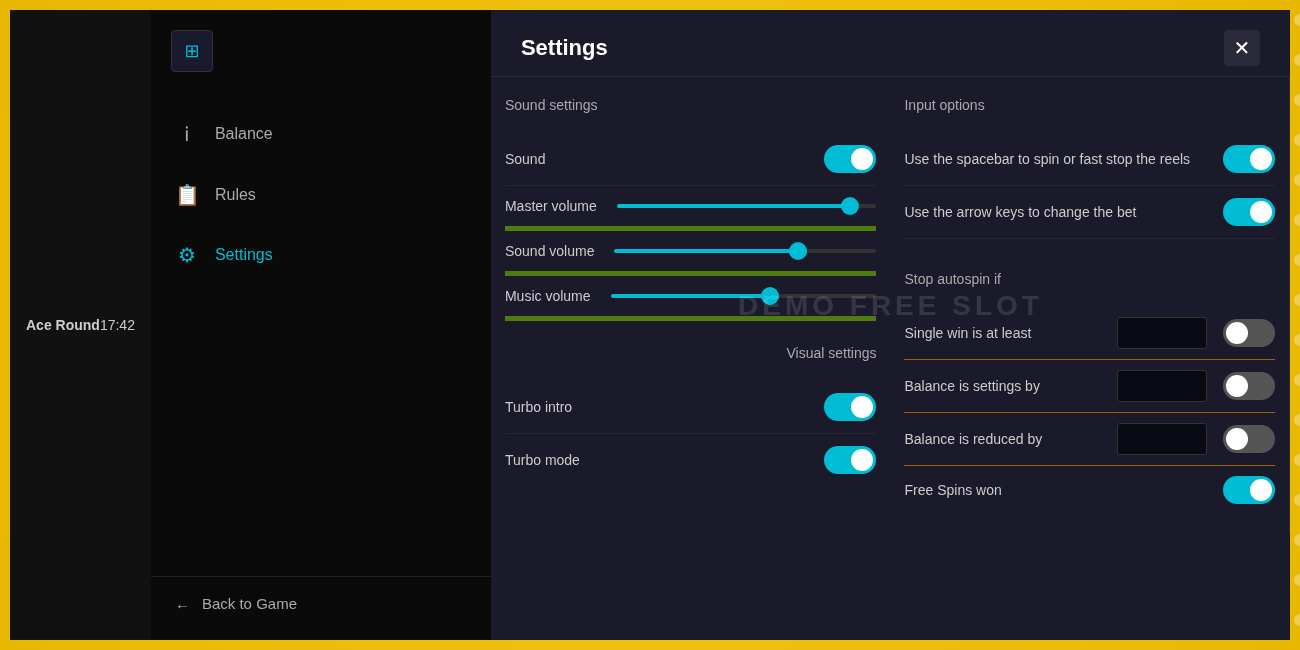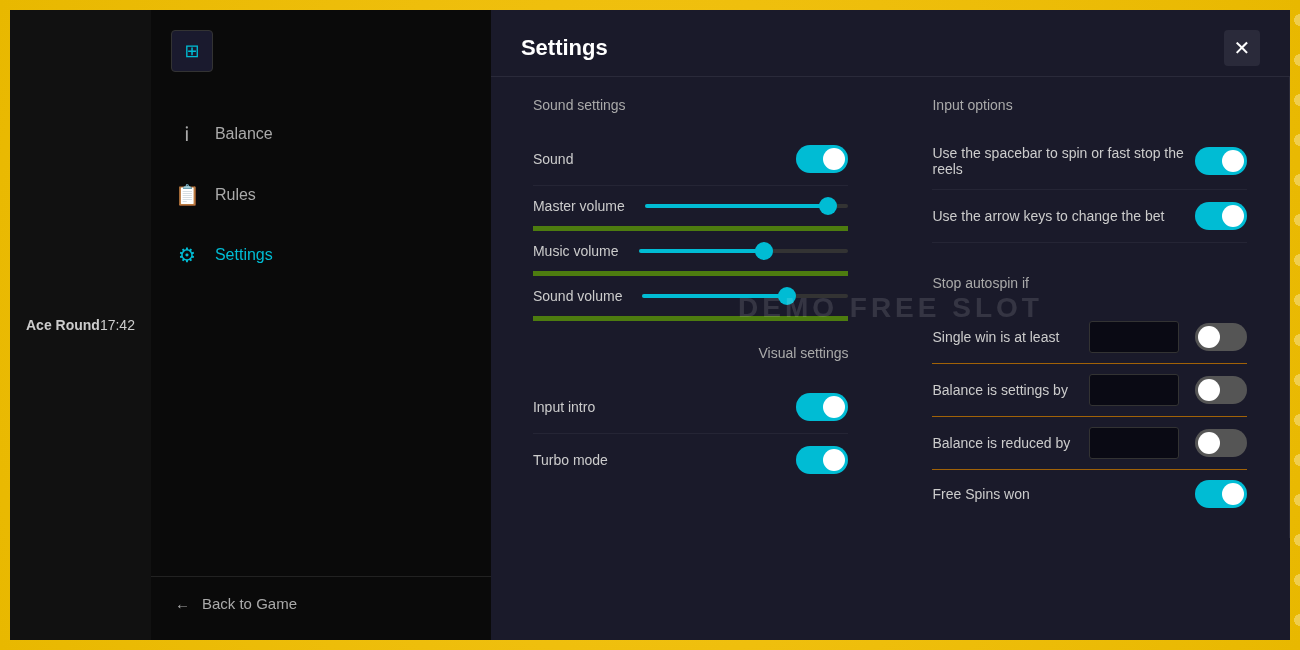--- a/index.html
+++ b/index.html
@@ -180,21 +180,21 @@
       font-size: 28px;
       font-weight: bold;
       color: rgba(255,255,255,0.12);
       letter-spacing: 4px;
       pointer-events: none;
       white-space: nowrap;
       z-index: 1;
     }
 
     .settings-section {
-      padding: 20px 42px;
+      padding: 20px 14px;
       border-right: 1px solid #2a2a3a;
     }
 
     .settings-section:nth-child(even) {
       border-right: none;
     }
 
     .section-title {
       color: #aaa;
       font-size: 14px;
@@ -393,43 +393,43 @@
             <span class="setting-label">Master volume</span>
             <div class="slider-container">
               <div class="slider-track">
                 <div class="slider-fill" style="width: 90%;"></div>
                 <div class="slider-thumb" style="left: 90%;"></div>
               </div>
             </div>
           </div>
 
           <div class="setting-row-slider">
+            <span class="setting-label">Sound volume</span>
+            <div class="slider-container">
+              <div class="slider-track">
+                <div class="slider-fill" style="width: 70%;"></div>
+                <div class="slider-thumb" style="left: 70%;"></div>
+              </div>
+            </div>
+          </div>
+
+          <div class="setting-row-slider">
             <span class="setting-label">Music volume</span>
             <div class="slider-container">
               <div class="slider-track">
                 <div class="slider-fill" style="width: 60%;"></div>
                 <div class="slider-thumb" style="left: 60%;"></div>
               </div>
             </div>
           </div>
 
-          <div class="setting-row-slider">
-            <span class="setting-label">Sound volume</span>
-            <div class="slider-container">
-              <div class="slider-track">
-                <div class="slider-fill" style="width: 70%;"></div>
-                <div class="slider-thumb" style="left: 70%;"></div>
-              </div>
-            </div>
-          </div>
-
           <div class="section-title" style="margin-top: 24px; text-align: right;">Visual settings</div>
 
           <div class="setting-row">
-            <span class="setting-label">Input intro</span>
+            <span class="setting-label">Turbo intro</span>
             <div class="toggle on"></div>
           </div>
 
           <div class="setting-row">
             <span class="setting-label">Turbo mode</span>
             <div class="toggle on"></div>
           </div>
         </div>
 
         <div class="settings-section">

